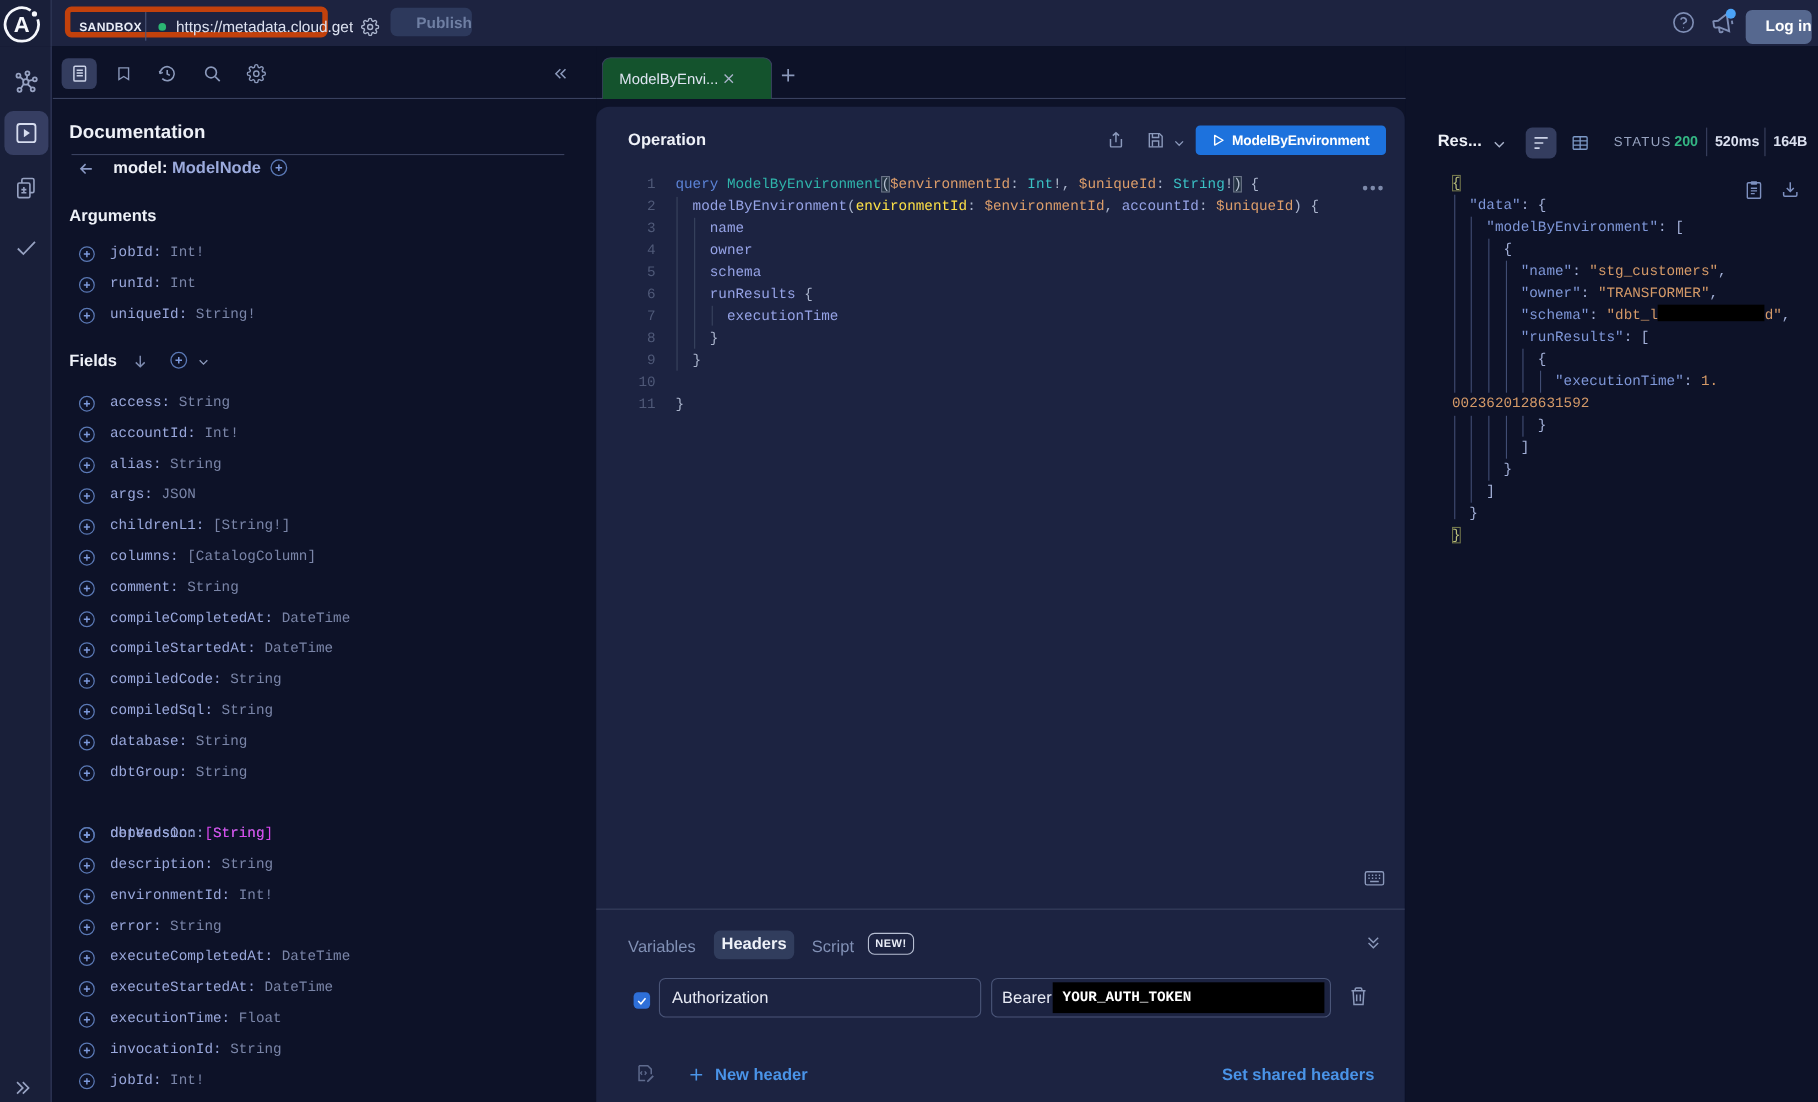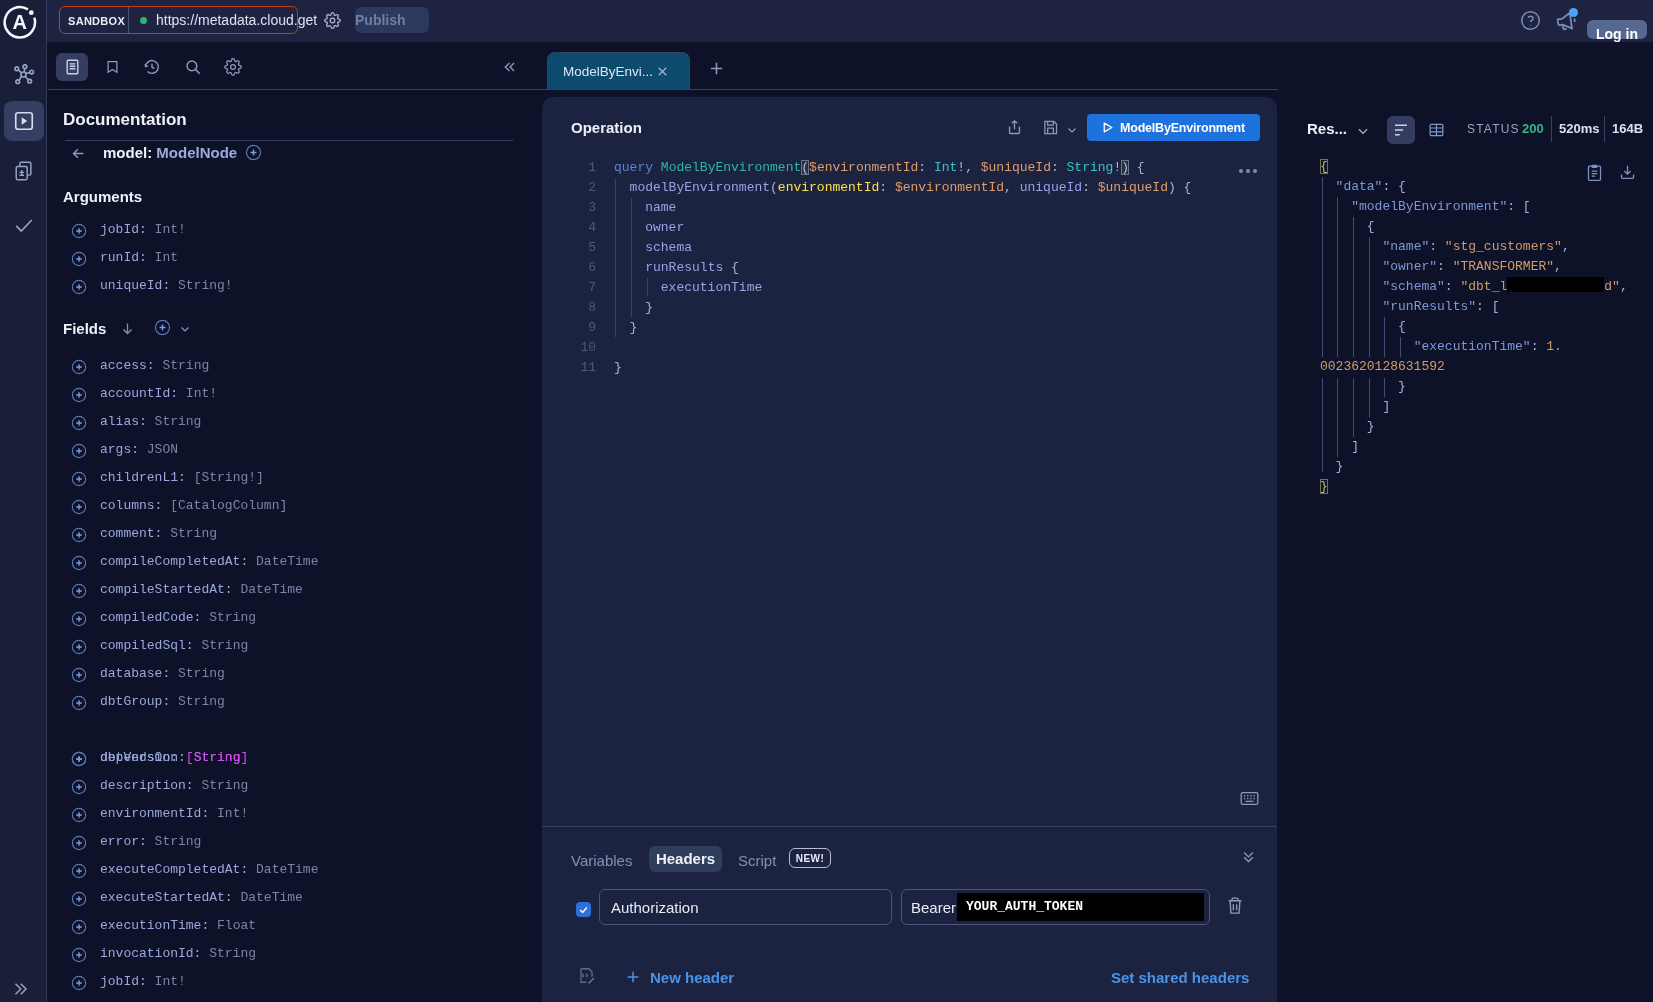--- a/index.html
+++ b/index.html
@@ -16,68 +16,68 @@
   
   #rail { position:absolute; left:0; top:42px; width:47px; height:960px; background:#191f39; border-right:1px solid #333b5c; }
 
   
   #docpanel { position:absolute; left:48px; top:42px; width:494px; height:960px; background:#0d1228; }
   #toolbar { position:absolute; left:0px; top:0px; width:494px; height:48px; border-bottom:1px solid #39415f; }
 
   
   #midcol { position:absolute; left:542px; top:42px; width:736px; height:960px; background:#0d1228; }
   #tabline { position:absolute; left:0; top:47px; width:736px; height:1px; background:#39415f; }
-  #tab { position:absolute; left:5px; top:10px; width:143px; height:38px; background:#0c4a6e;
+  #tab { position:absolute; left:5px; top:10px; width:155px; height:38px; background:#14532d;
      border:1px solid #39415f; border-bottom:none; border-radius:8px 8px 0 0; z-index:2;}
   #oppanel { position:absolute; left:0px; top:55px; width:735px; height:905px; background:#1c2341; border-radius:12px 12px 0 0; }
 
   
   #respcol { position:absolute; left:1278px; top:42px; width:375px; height:960px; background:#0d1228; }
 
   .guide { position:absolute; width:1px; background:#39445f; }
   .jguide { position:absolute; width:1px; background:#414d74; }
 </style>
 </head>
 <body>
 <div id="topbar"></div>
 <div id="railbar"></div>
 
 <svg class="abs" style="left:2px;top:3px;z-index:5" width="38" height="38" viewBox="0 0 38 38">
   <path d="M 25.9 6.4 A 15.2 15.2 0 1 0 32.3 14.6" stroke="#f5f7fc" fill="none" stroke-width="2.5" stroke-linecap="butt"></path>
   <circle cx="29.3" cy="9.7" r="2.4" fill="#f5f7fc"></circle>
   <text x="17.8" y="25.8" font-size="20" font-weight="bold" fill="#f5f7fc" text-anchor="middle" font-family="Liberation Sans, sans-serif">A</text>
 </svg>
 
-<div class="abs" style="left:59px;top:6px;width:239px;height:28px;border:1px solid #c2410c;border-radius:6px;z-index:5">
+<div class="abs" style="left:59px;top:6px;width:239px;height:28px;border:5px solid #c2410c;border-radius:6px;z-index:5">
   <span class="abs" style="left:8px;top:8px;font-size:11px;font-weight:bold;letter-spacing:0.3px;color:#e8ecf6">SANDBOX</span>
   <div class="abs" style="left:68px;top:0;width:1px;height:26px;background:#4a5578"></div>
   <div class="abs" style="left:80px;top:10px;width:7px;height:7px;border-radius:50%;background:#2bb673"></div>
   <div class="abs" style="left:96px;top:5px;width:161px;height:18px;overflow:hidden;font-size:14px;color:#dde2f0;white-space:nowrap">https://metadata.cloud.getdbt.com</div>
   <svg class="abs" style="left:264px;top:5px" width="17" height="17" viewBox="0 0 24 24" fill="none" stroke="#aab4cc" stroke-width="1.8">
     <circle cx="12" cy="12" r="3.2"></circle>
     <path d="M19.4 15a1.65 1.65 0 0 0 .33 1.82l.06.06a2 2 0 1 1-2.83 2.83l-.06-.06a1.65 1.65 0 0 0-1.82-.33 1.65 1.65 0 0 0-1 1.51V21a2 2 0 1 1-4 0v-.09A1.65 1.65 0 0 0 9 19.4a1.65 1.65 0 0 0-1.82.33l-.06.06a2 2 0 1 1-2.83-2.83l.06-.06a1.65 1.65 0 0 0 .33-1.82 1.65 1.65 0 0 0-1.51-1H3a2 2 0 1 1 0-4h.09A1.65 1.65 0 0 0 4.6 9a1.65 1.65 0 0 0-.33-1.82l-.06-.06a2 2 0 1 1 2.83-2.83l.06.06a1.65 1.65 0 0 0 1.82.33H9a1.65 1.65 0 0 0 1-1.51V3a2 2 0 1 1 4 0v.09a1.65 1.65 0 0 0 1 1.51 1.65 1.65 0 0 0 1.82-.33l.06-.06a2 2 0 1 1 2.83 2.83l-.06.06a1.65 1.65 0 0 0-.33 1.82V9a1.65 1.65 0 0 0 1.51 1H21a2 2 0 1 1 0 4h-.09a1.65 1.65 0 0 0-1.51 1z"></path>
   </svg>
 </div>
 
-<div class="abs" style="left:355px;top:7px;width:74px;height:26px;background:#2d395c;border-radius:6px;z-index:5;text-align:left;line-height:26px;font-size:14px;font-weight:bold;color:#6f7fa3">Publish</div>
+<div class="abs" style="left:355px;top:7px;width:74px;height:26px;background:#2d395c;border-radius:6px;z-index:5;text-align:right;line-height:26px;font-size:14px;font-weight:bold;color:#6f7fa3">Publish</div>
 
 <svg class="abs" style="left:1520px;top:10px;z-index:5" width="21" height="21" viewBox="0 0 24 24" fill="none" stroke="#7e8db4" stroke-width="1.7">
   <circle cx="12" cy="12" r="10"></circle>
   <path d="M9.1 9a3 3 0 0 1 5.8 1c0 2-3 2.2-3 3.7"></path>
   <circle cx="12" cy="17.3" r="0.6" fill="#7e8db4" stroke="none"></circle>
 </svg>
 
 <svg class="abs" style="left:1553px;top:8px;z-index:5;transform:rotate(-8deg)" width="26" height="26" viewBox="0 0 24 24" fill="none" stroke="#7e8db4" stroke-width="1.6">
   <path d="M3 10v4a1.5 1.5 0 0 0 1.5 1.5H7l8 4.5V5.5L7 10H4.5A1.5 1.5 0 0 0 3 10z" transform="translate(1.5,-0.5)"></path>
   <path d="M18.5 11.5v3" transform="translate(1.5,-0.5)"></path>
   <path d="M7 15.5v3.2a1.3 1.3 0 0 0 2.6 0" transform="translate(1.5,-0.5)"></path>
 </svg>
 <div class="abs" style="left:1569px;top:8px;width:9px;height:9px;border-radius:50%;background:#4ba3f7;z-index:6"></div>
 
-<div class="abs" style="left:1587px;top:20px;width:60px;height:19px;background:#56688f;border-radius:6px;z-index:5;text-align:center;line-height:29px;font-size:14px;font-weight:bold;color:#ffffff">Log in</div>
+<div class="abs" style="left:1587px;top:9px;width:60px;height:31px;background:#56688f;border-radius:6px;z-index:5;text-align:right;line-height:29px;font-size:14px;font-weight:bold;color:#ffffff">Log in</div>
 <div id="rail">
 
   <svg class="abs" style="left:12px;top:21px" width="23" height="23" viewBox="0 0 24 24" fill="none" stroke="#97a2c2" stroke-width="1.7">
     <circle cx="12" cy="12" r="2.6"></circle>
     <circle cx="5" cy="6" r="1.9"></circle>
     <circle cx="13.5" cy="3.8" r="1.9"></circle>
     <circle cx="20.5" cy="9.5" r="1.9"></circle>
     <circle cx="18.5" cy="19" r="1.9"></circle>
     <circle cx="6" cy="19.5" r="1.9"></circle>
     <path d="M10 10.4 6.4 7.2 M12.8 9.5 13.3 5.7 M14.4 10.9 18.7 10 M13.7 14 17.3 17.7 M10 13.8 7.4 18"></path>
@@ -392,21 +392,21 @@
 8
 9
 10
 11</div>
 
     <div class="guide" style="left:73px;top:82px;height:158px"></div>
     <div class="guide" style="left:89px;top:101px;height:119px"></div>
     <div class="guide" style="left:105px;top:181px;height:18px"></div>
 
     <div class="abs mono" style="left:72px;top:61px;font-size:13px;line-height:20px;white-space:pre;color:#aab4cc"><span style="color:#5c83d6">query</span> <span style="color:#2fb4ab">ModelByEnvironment</span><span style="color:#b4becf;outline:1px solid #6b7488;outline-offset:-1px;background:#243243">(</span><span style="color:#dd9e6b">$environmentId</span>: <span style="color:#3ac0c4">Int</span><span style="color:#b4becf">!</span>, <span style="color:#dd9e6b">$uniqueId</span>: <span style="color:#3ac0c4">String</span><span style="color:#b4becf">!</span><span style="color:#b4becf;outline:1px solid #6b7488;outline-offset:-1px;background:#243243">)</span> {
-  <span style="color:#96a3e6">modelByEnvironment</span>(<span style="color:#fde047">environmentId</span>: <span style="color:#dd9e6b">$environmentId</span>, <span style="color:#96a3e6">uniqueId</span>: <span style="color:#dd9e6b">$uniqueId</span>) {
+  <span style="color:#96a3e6">modelByEnvironment</span>(<span style="color:#fde047">environmentId</span>: <span style="color:#dd9e6b">$environmentId</span>, <span style="color:#96a3e6">accountId</span>: <span style="color:#dd9e6b">$uniqueId</span>) {
     <span style="color:#96a3e6">name</span>
     <span style="color:#96a3e6">owner</span>
     <span style="color:#96a3e6">schema</span>
     <span style="color:#96a3e6">runResults</span> {
       <span style="color:#96a3e6">executionTime</span>
     }
   }
 
 }</div>
 

